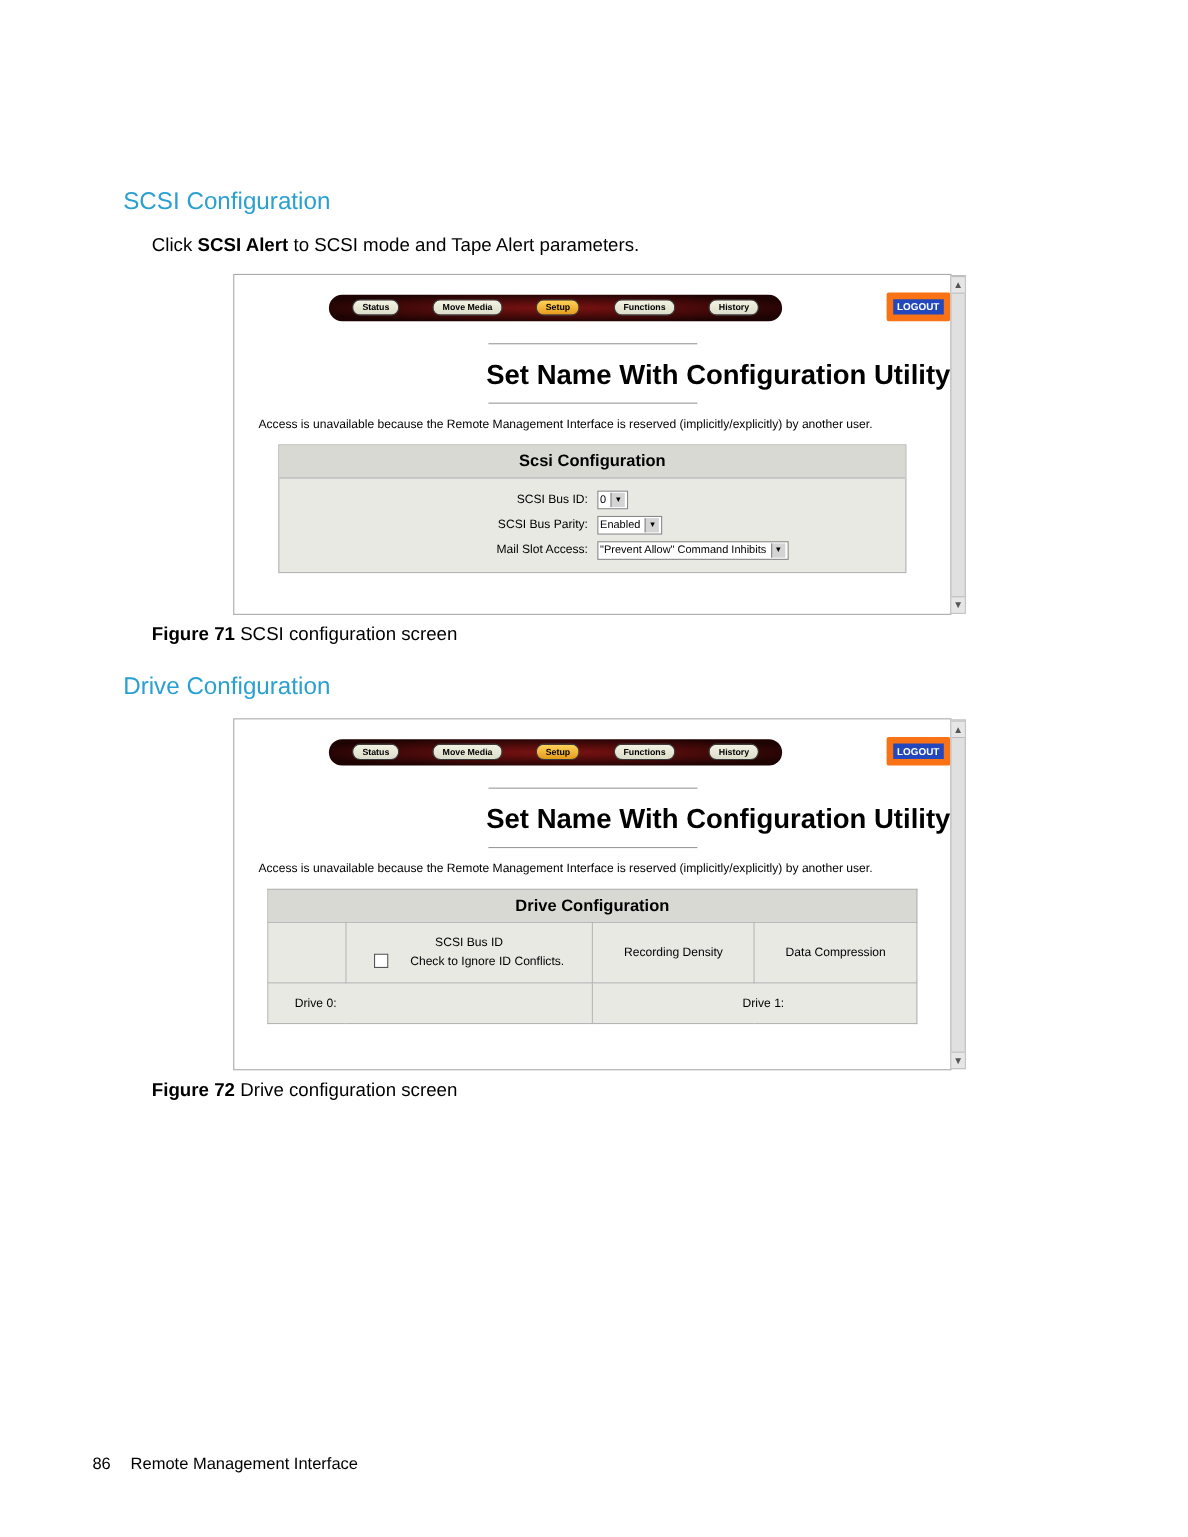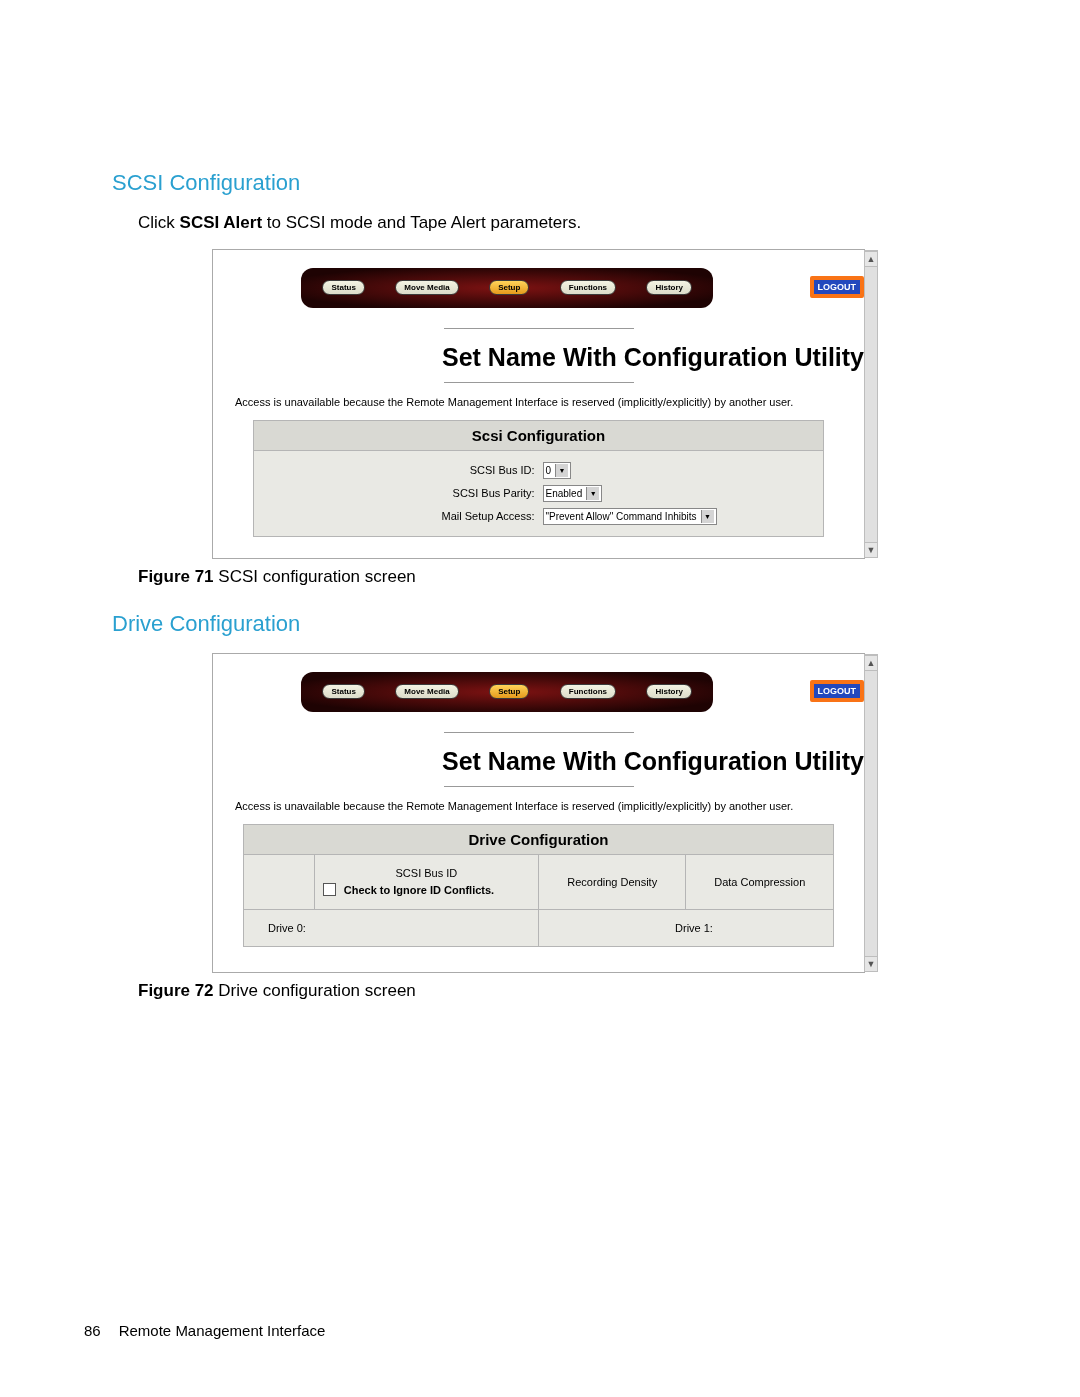--- a/index.html
+++ b/index.html
@@ -67,21 +67,21 @@
     color: #555;
     border-bottom: 1px solid #bdbdbd;
     border-top: 1px solid #bdbdbd;
   }
   .scroll-arrow:last-child { border-bottom: none; }
 
   
   .navbar {
     margin: 12px auto 10px auto;
     width: 400px;
-    height: 40px;
+    height: 24px;
     background: radial-gradient(ellipse at center, #7d1212 0%, #1e0303 80%);
     border-radius: 12px;
     display: flex;
     align-items: center;
     justify-content: space-around;
     padding: 0 6px;
     position: relative;
   }
   .navbar-wrap {
     display: flex;
@@ -102,21 +102,21 @@
   }
   .nav-pill.active {
     background: linear-gradient(#ffd45a, #e69a1c);
   }
   .logout-btn {
     background: #2348bd;
     color: #fff;
     font-size: 9px;
     font-weight: 700;
     padding: 2px 4px;
-    border: 4px solid #f97316;
+    border: 6px solid #f97316;
     margin-left: 4px;
     border-radius: 2px;
   }
 
   hr.thin {
     width: 190px;
     margin: 10px auto;
     border: none;
     border-top: 1px solid #999;
   }
@@ -208,21 +208,21 @@
     border: 1px solid #b5b5b5;
   }
   .drive-table td {
     border: 1px solid #b5b5b5;
     background: #e9e9e4;
     padding: 6px 8px;
     text-align: center;
     vertical-align: middle;
   }
   .drive-sub td { height: 42px; }
-  .check-line { display: flex; align-items: center; justify-content: flex-start; gap: 8px; margin-top: 4px; font-weight: bold;}
+  .check-line { display: flex; align-items: center; justify-content: center; gap: 20px; margin-top: 4px;}
   .faux-check {
     width: 11px; height: 11px;
     border: 1px solid #555;
     background: #fff;
     display: inline-block;
   }
   .drive-row td { text-align: left; padding-left: 24px; height: 24px; }
 
   .footer {
     position: absolute;
@@ -276,21 +276,21 @@
               </span></div>
         </div>
         <div class="cfg-row">
           <div class="cfg-label">SCSI Bus Parity:</div>
           <div class="cfg-control"><span class="faux-select">
                 <span>Enabled</span>
                 <span class="arrow">▼</span>
               </span></div>
         </div>
         <div class="cfg-row">
-          <div class="cfg-label">Mail Setup Access:</div>
+          <div class="cfg-label">Mail Slot Access:</div>
           <div class="cfg-control"><span class="faux-select">
                 <span>"Prevent Allow" Command Inhibits</span>
                 <span class="arrow">▼</span>
               </span></div>
         </div>
       </div>
     </div>
   </div>
 
   <p class="caption">

